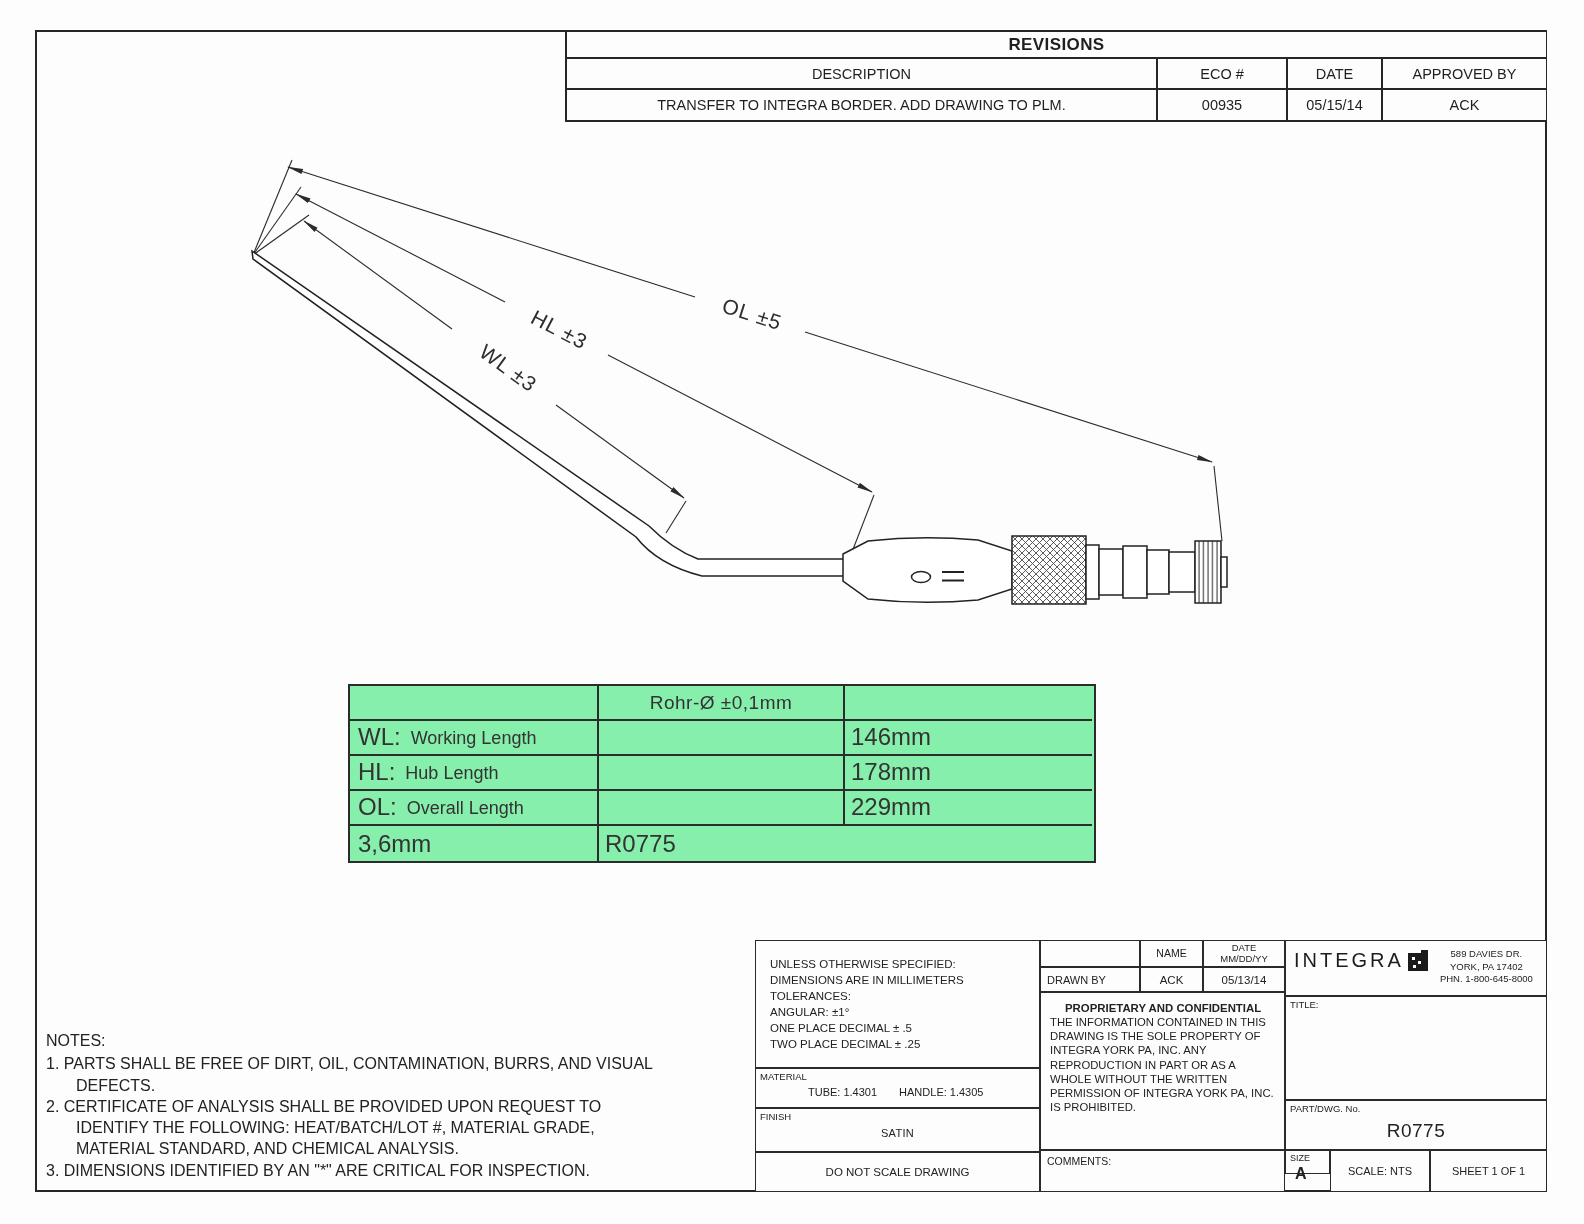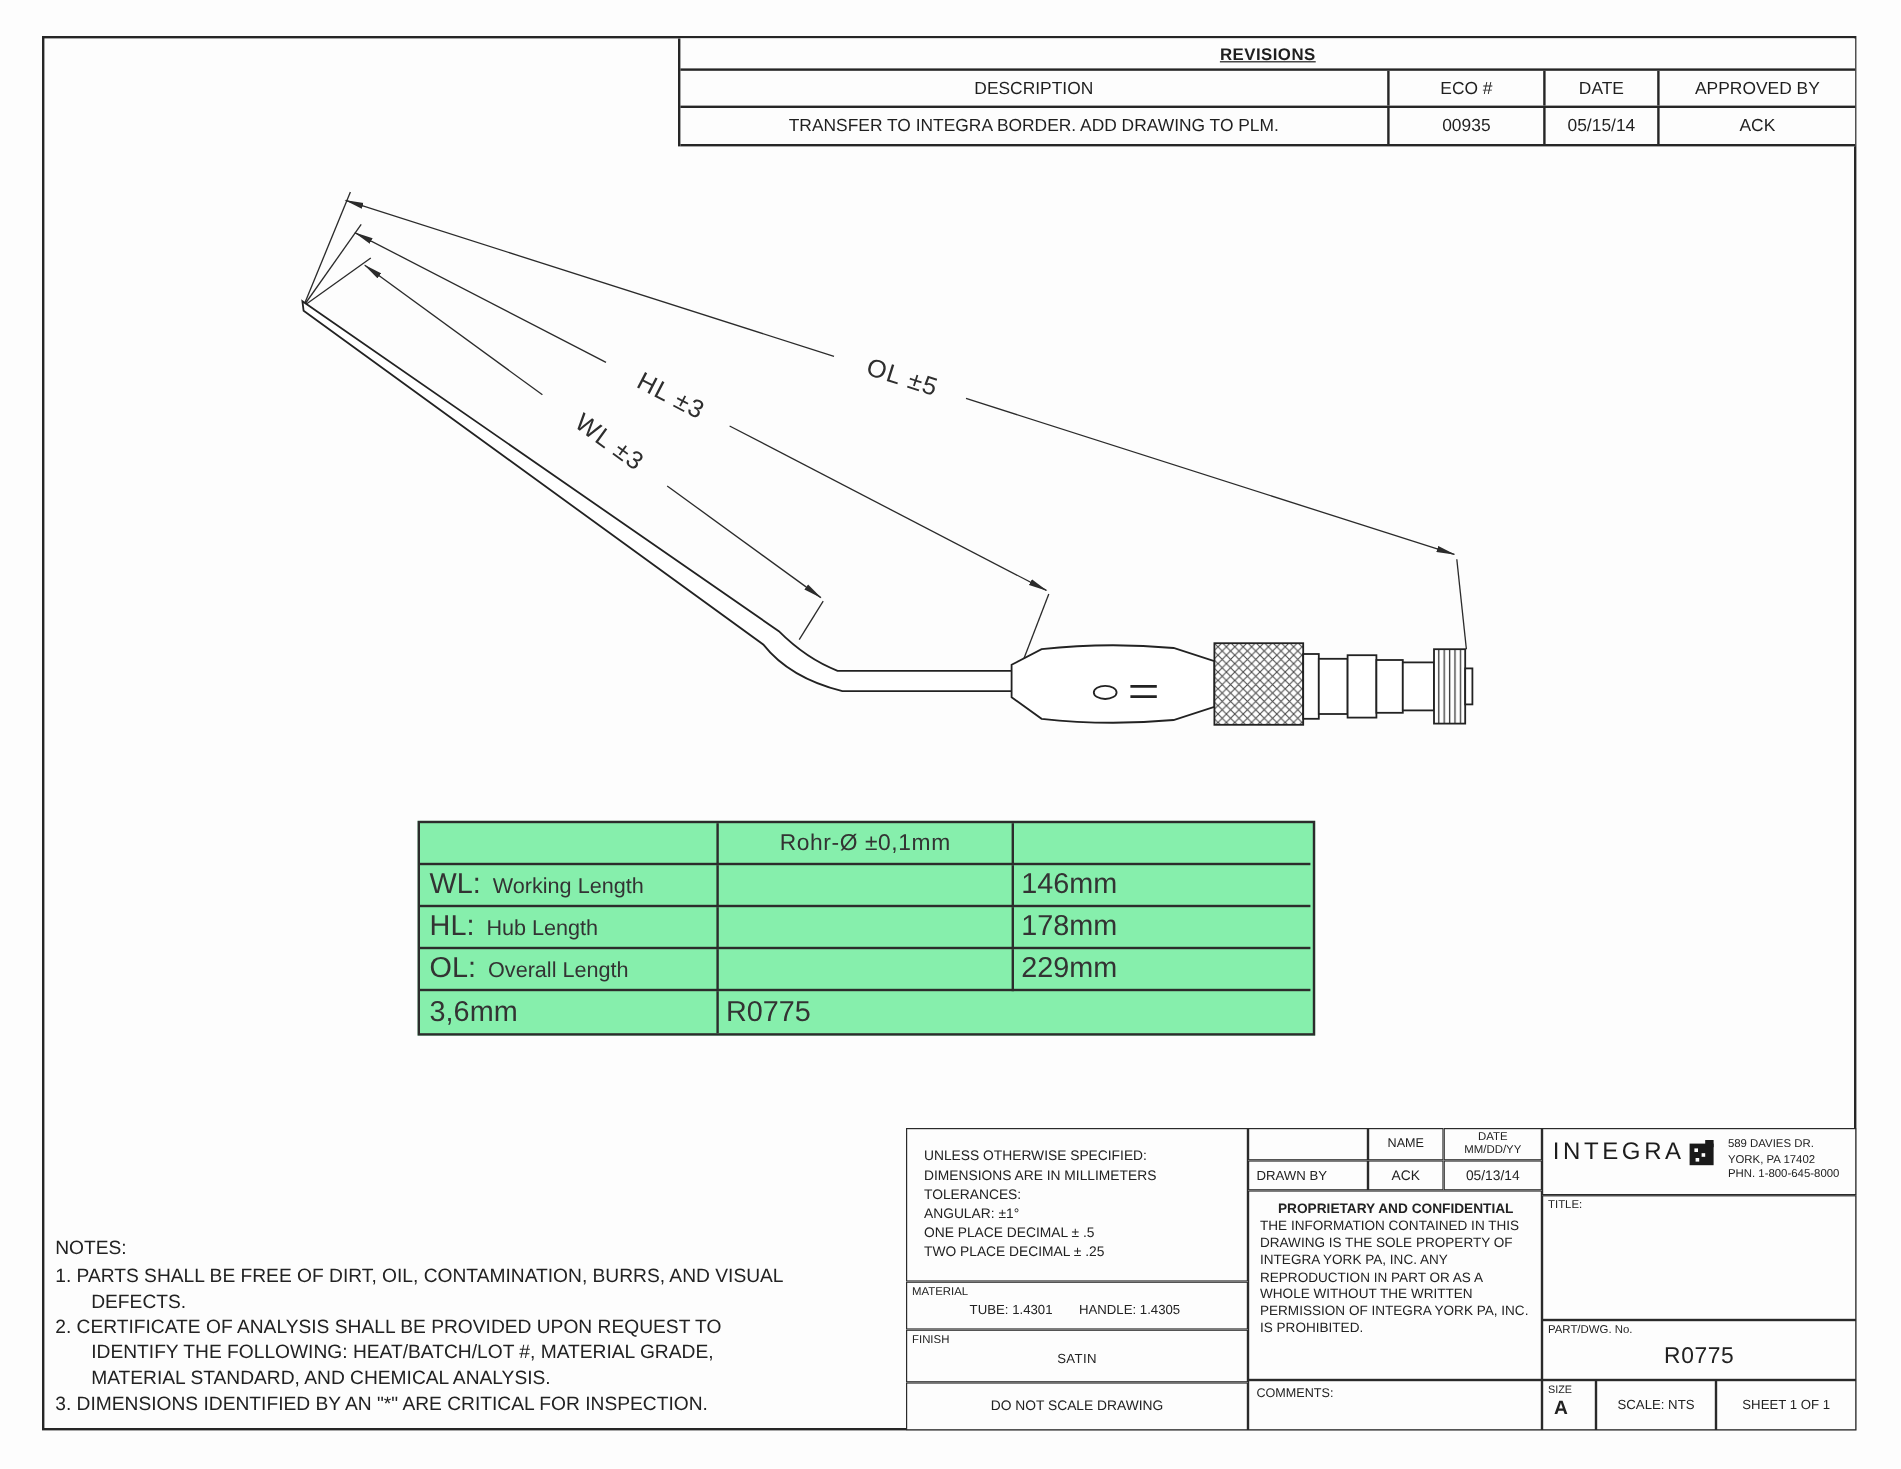--- a/index.html
+++ b/index.html
@@ -9,21 +9,21 @@
     font-family:"Liberation Sans","DejaVu Sans",sans-serif;
     color:#1f1f1f;
   }
   #page { position:absolute; left:0; top:0; width:1584px; height:1224px; background:#fdfdfd; }
 
   .frame { position:absolute; left:35px; top:30px; width:1512px; height:1162px; border:2.5px solid #262626; }
 
   
   .rev { position:absolute; left:565px; top:32px; width:981px; border-left:2px solid #262626; background:#fdfdfd; }
   .rev-title { height:27px; border-bottom:2px solid #262626; display:flex; align-items:center; justify-content:center;
-               font-weight:bold; font-size:14px; letter-spacing:.4px;text-decoration:underline; }
+               font-weight:bold; font-size:17px; letter-spacing:.4px; }
   .rev-row { display:flex; border-bottom:2px solid #262626; }
   .rev-row .c { display:flex; align-items:center; justify-content:center; font-size:14.5px; }
   .rev-row .c + .c { border-left:2px solid #262626; }
   .c-desc { width:589px; } .c-eco { width:130px; } .c-date { width:95px; } .c-app { flex:1; }
   .rev-head { height:31px; } .rev-data { height:32px; }
 
   
   .drawing { position:absolute; left:140px; top:140px; }
   .dim-label { font-size:21px; letter-spacing:1px; fill:#2e2e2e; font-family:"Liberation Sans","DejaVu Sans",sans-serif; }
 
@@ -52,21 +52,21 @@
   .fin-val { margin-top:18px; text-align:center; font-size:11px; letter-spacing:.3px; }
   .center-cell { display:flex; align-items:center; justify-content:center; }
   .nd-h { display:flex; flex-direction:column; align-items:center; justify-content:center; font-size:9.5px; line-height:1.15; }
   .drawn-label { display:flex; align-items:center; padding-left:6px; font-size:11px; }
   .prop { padding:8px 9px 0 9px; line-height:1.25; font-size:11.3px; }
   .prop-title { font-weight:bold; font-size:11.4px;padding-left:15px; }
   .comments { font-size:10.5px; padding:4px 0 0 6px; }
   .logo-cell { display:flex; align-items:flex-start; padding:9px 4px 0 8px; }
   .wordmark { font-size:20px; letter-spacing:3px; color:#1c1c1c; line-height:1; }
   .logo-sq { margin:0 0 0 3px; }
-  .addr { margin-left:9px; font-size:9.5px; line-height:1.32; margin-top:-2px; }
+  .addr { margin-left:9px; font-size:9.5px; line-height:1.32; margin-top:-2px;text-align:center; }
   .title-lines { margin-top:17px; text-align:center; font-size:19px; line-height:1.35; }
   .part-num { margin-top:19px; text-align:center; font-size:19px; letter-spacing:.5px; }
   .size-val { margin:14px 0 0 9px; font-size:16px; font-weight:bold; }
   .small-center { display:flex; align-items:center; justify-content:center; font-size:11px; }
 </style>
 </head>
 <body>
 
 <div id="page">
 
@@ -231,21 +231,21 @@
         <div>PHN. 1-800-645-8000</div>
       </div>
     </div>
     <div class="tbc" style="left:530px;top:56px;width:262px;height:104px;">
       <span class="tiny-label">TITLE:</span>
     </div>
     <div class="tbc" style="left:530px;top:160px;width:262px;height:50px;">
       <span class="tiny-label">PART/DWG. No.</span>
       <div class="part-num">R0775</div>
     </div>
-    <div class="tbc" style="left:530px;top:210px;width:45px;height:42px;">
+    <div class="tbc" style="left:530px;top:210px;width:45px;height:24px;">
       <span class="tiny-label" style="font-size:9px;">SIZE</span>
       <div class="size-val">A</div>
     </div>
     <div class="tbc small-center" style="left:575px;top:210px;width:100px;height:42px;">SCALE: NTS</div>
     <div class="tbc small-center" style="left:675px;top:210px;width:117px;height:42px;">SHEET 1 OF 1</div>
   </div>
 
 </div>
 
 </body></html>

